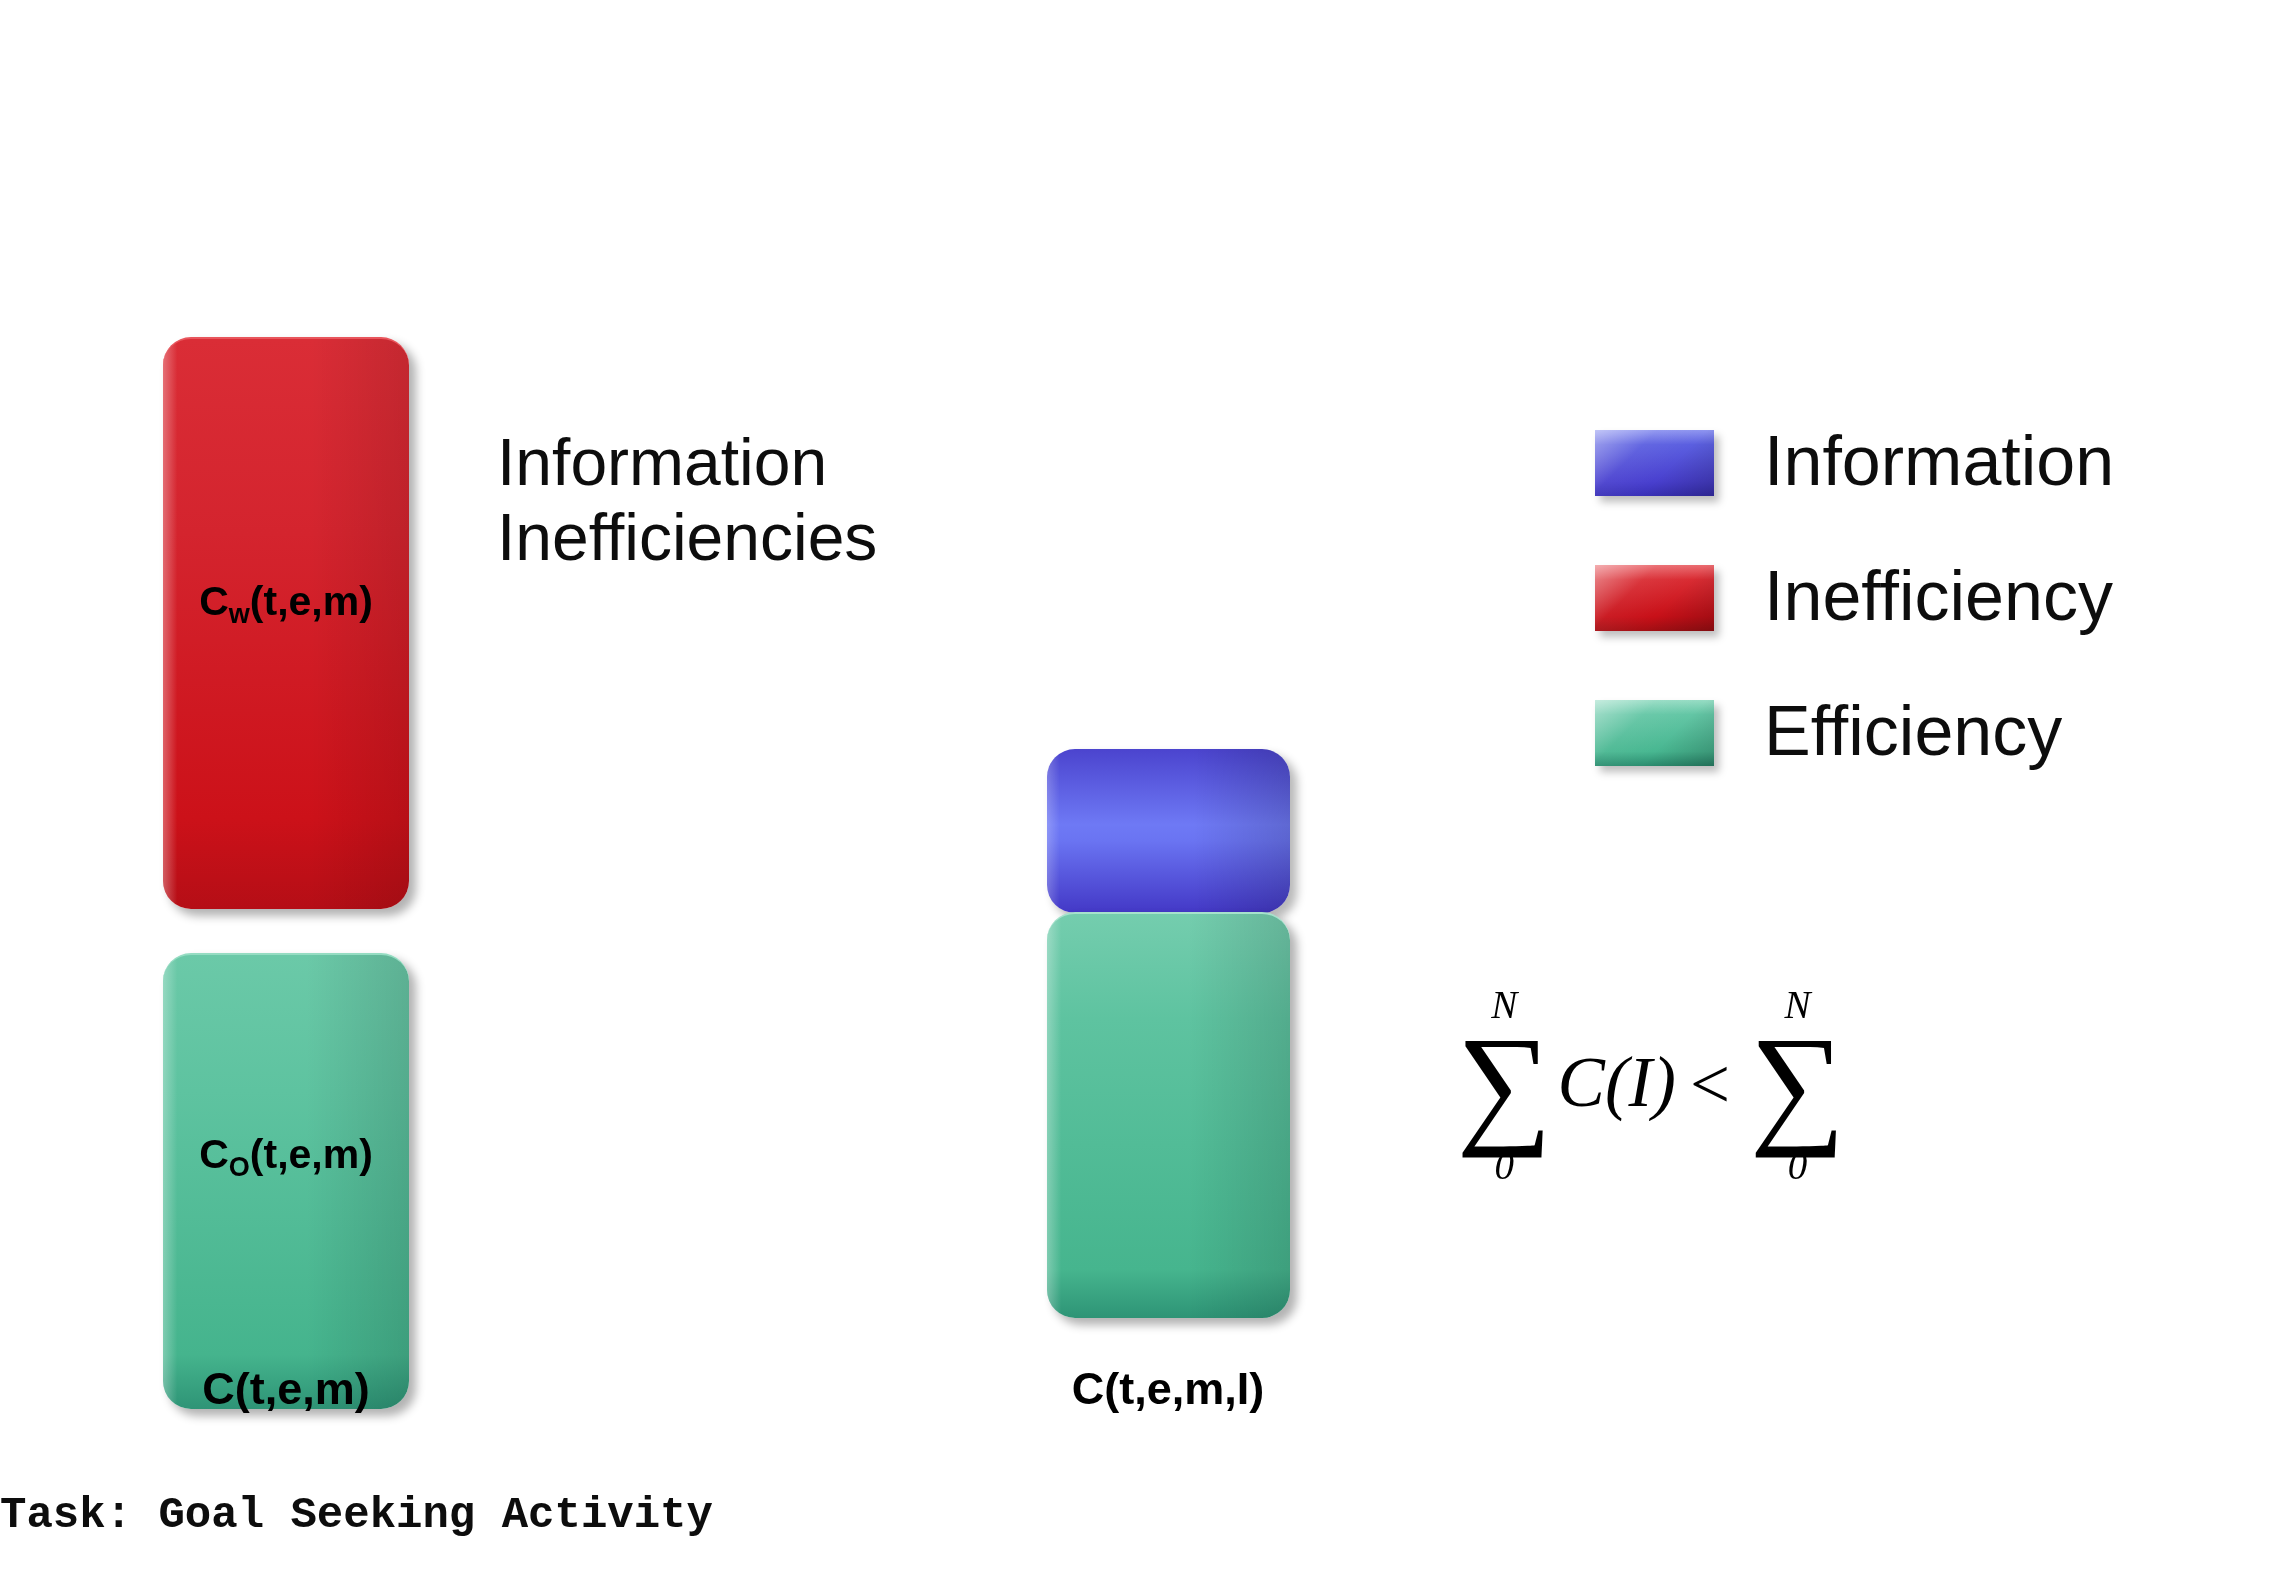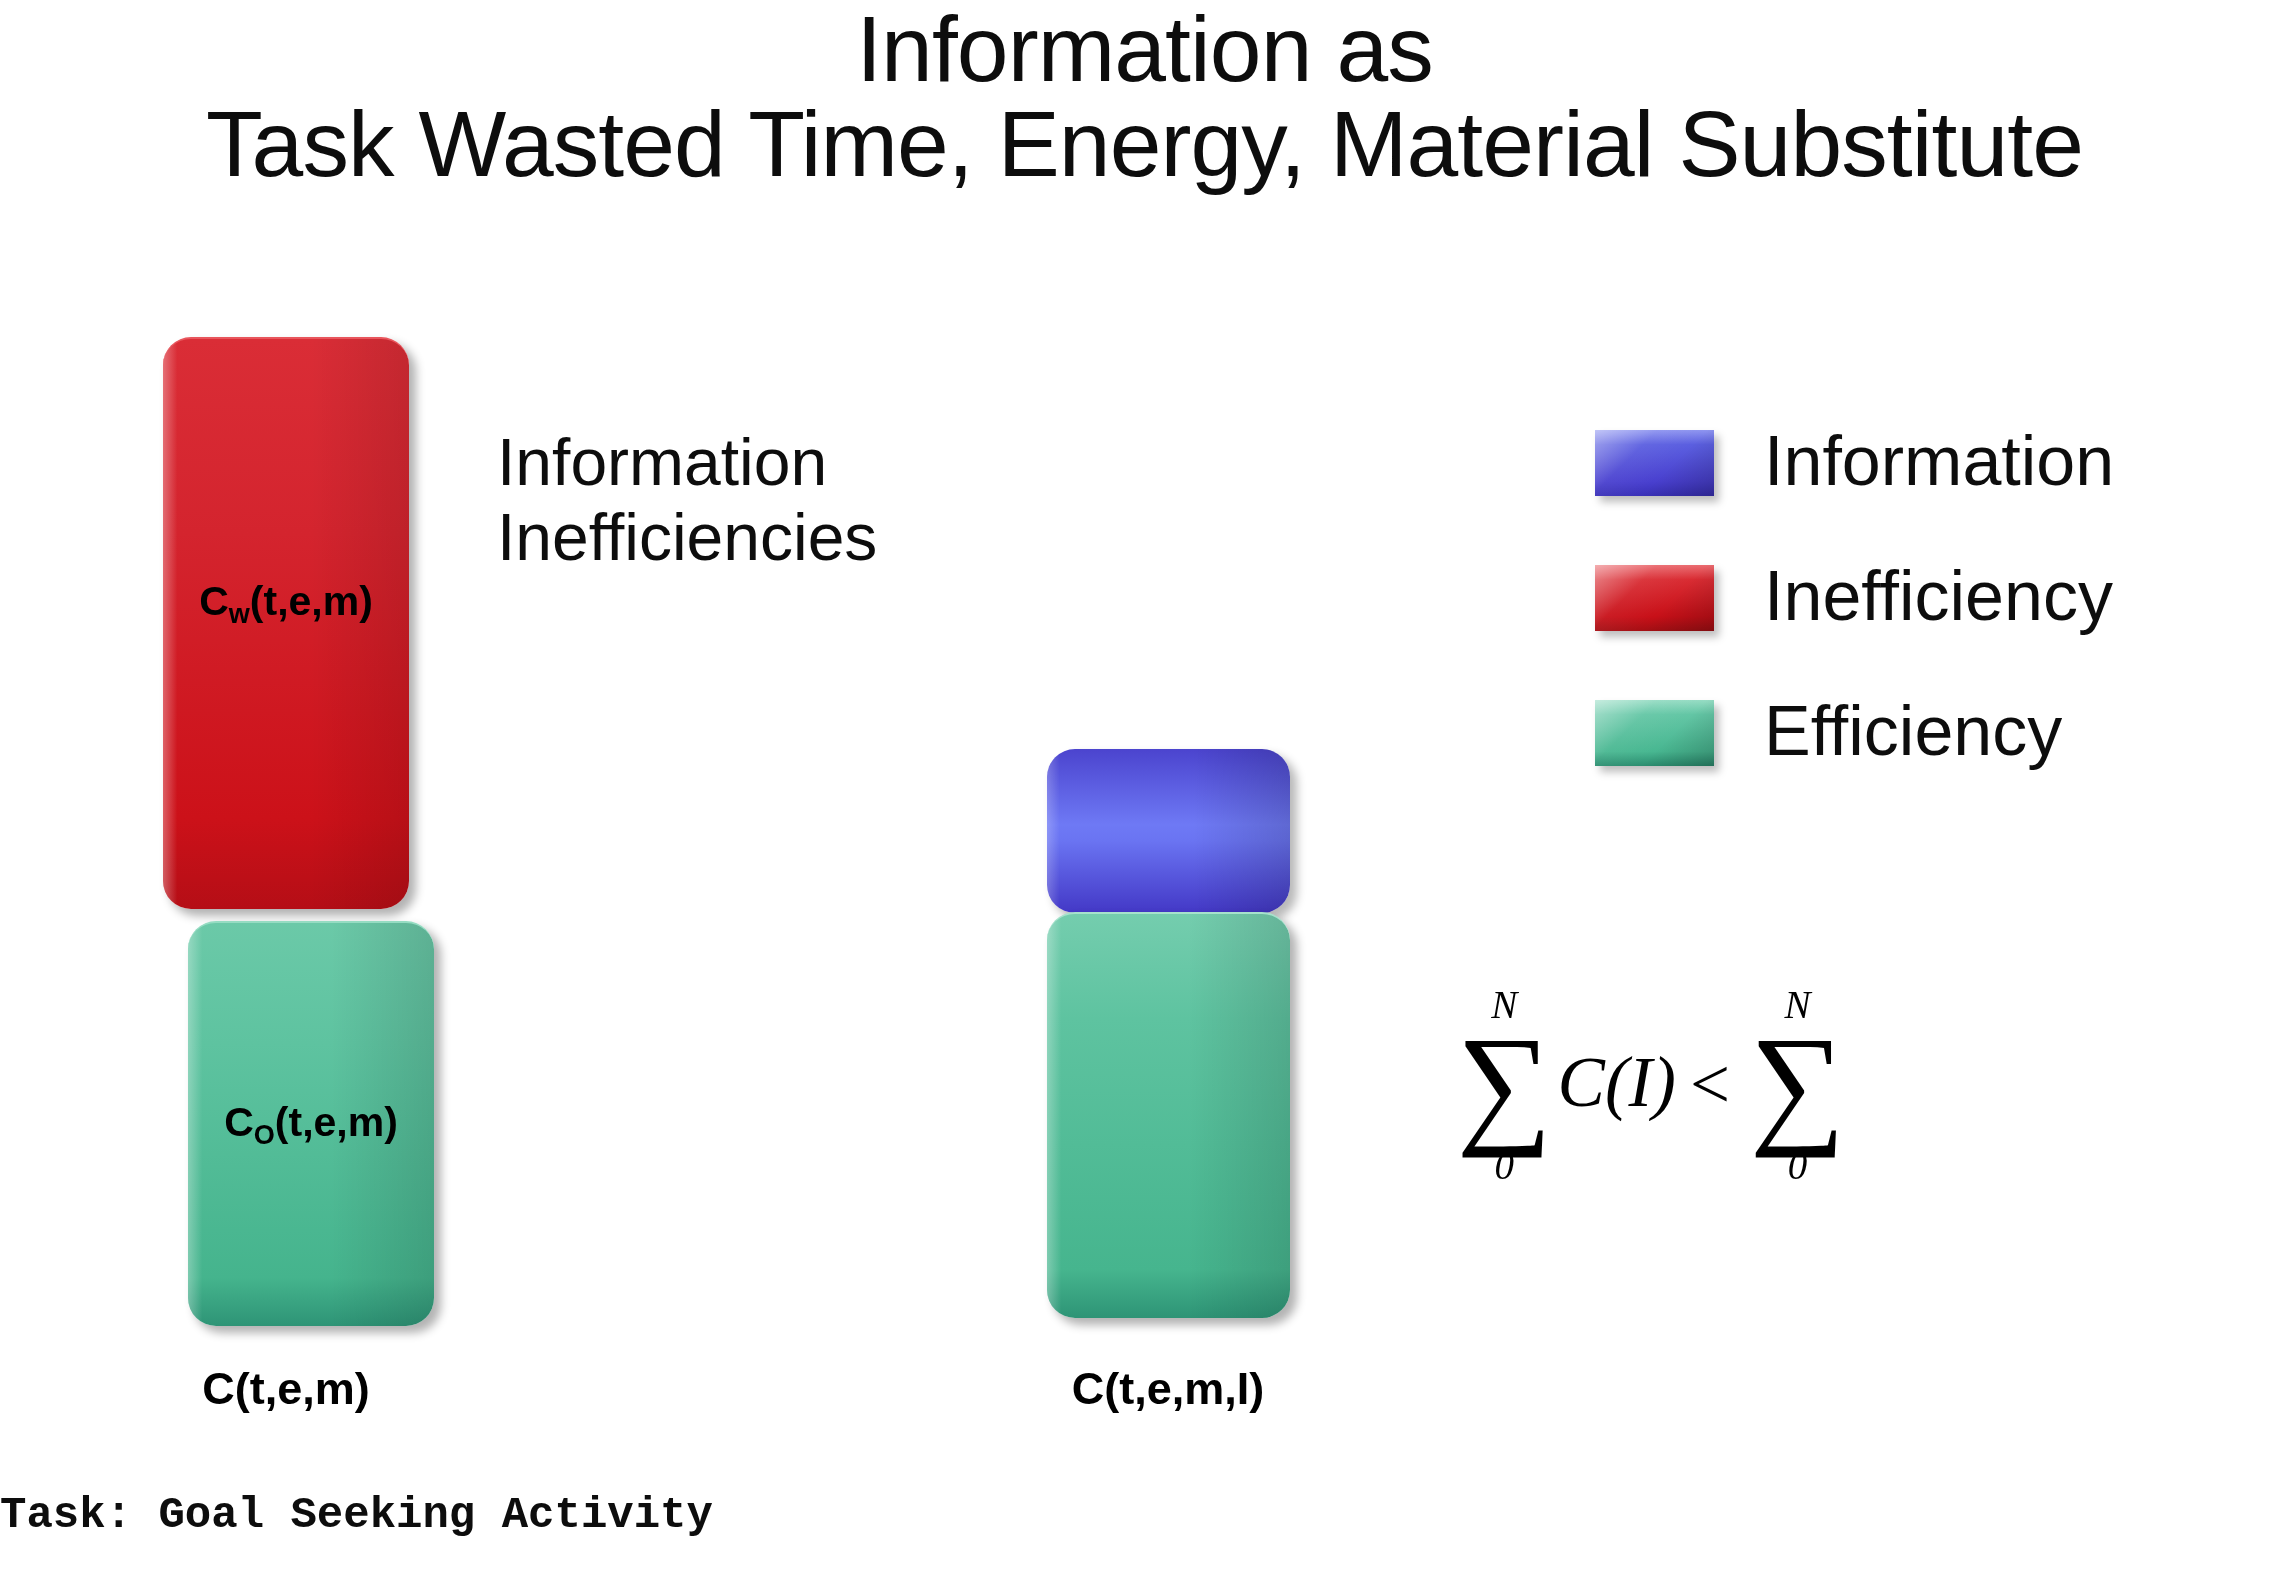--- a/index.html
+++ b/index.html
@@ -72,33 +72,32 @@
         rgba(0,0,0,0.10) 100%),
       linear-gradient(to bottom, #DA2D36 0%, #D4242E 34%, #CC1119 84%, #B50E16 100%);
     box-shadow: 6.2px 6.2px 9.8px rgba(0,0,0,0.30);
     border-top: 2.7px solid #E8555C;
   }
   #seg-red .seg-label { top: 239px; }
 
   
   #seg-green1 {
     left: 163px;
-    top: 921px;
+    top: 953px;
     width: 246px;
-    height: 405px;
+    height: 456px;
     background:
       linear-gradient(to right,
         rgba(255,255,255,0.30) 0px,
         rgba(255,255,255,0.00) 14.3px,
         rgba(0,0,0,0.00) 58%,
         rgba(0,0,0,0.12) 100%),
       linear-gradient(to bottom, #6BC9A8 0%, #5EC3A0 30%, #45B48D 88%, #2E9476 100%);
     box-shadow: 6.2px 6.2px 9.8px rgba(0,0,0,0.30);
     border-top: 2.7px solid #95DCC2;
-    margin-left: 25px;
   }
   #seg-green1 .seg-label { top: 176px; }
 
   
   #seg-blue {
     left: 1047px;
     top: 749px;
     width: 243px;
     height: 164px;
     background:
@@ -260,24 +259,20 @@
     font-weight: bold;
     font-size: 44px;
     color: #0d0d0d;
   }
 </style>
 </head>
 <body>
 
 <div id="slide">
 
-  <div class="title-block">
-    <span class="title-line1">Information as</span>
-    <span class="title-line2">Task Wasted Time, Energy, Material Substitute</span>
-  </div>
 
   <div class="bar-seg" id="seg-red">
     <div class="seg-label"><span>C</span><sub>w</sub><span>(t,e,m)</span></div>
   </div>
 
   <div class="bar-seg" id="seg-green1">
     <div class="seg-label"><span>C</span><sub>O</sub><span>(t,e,m)</span></div>
   </div>
 
   <div class="bar-seg" id="seg-blue"></div>

